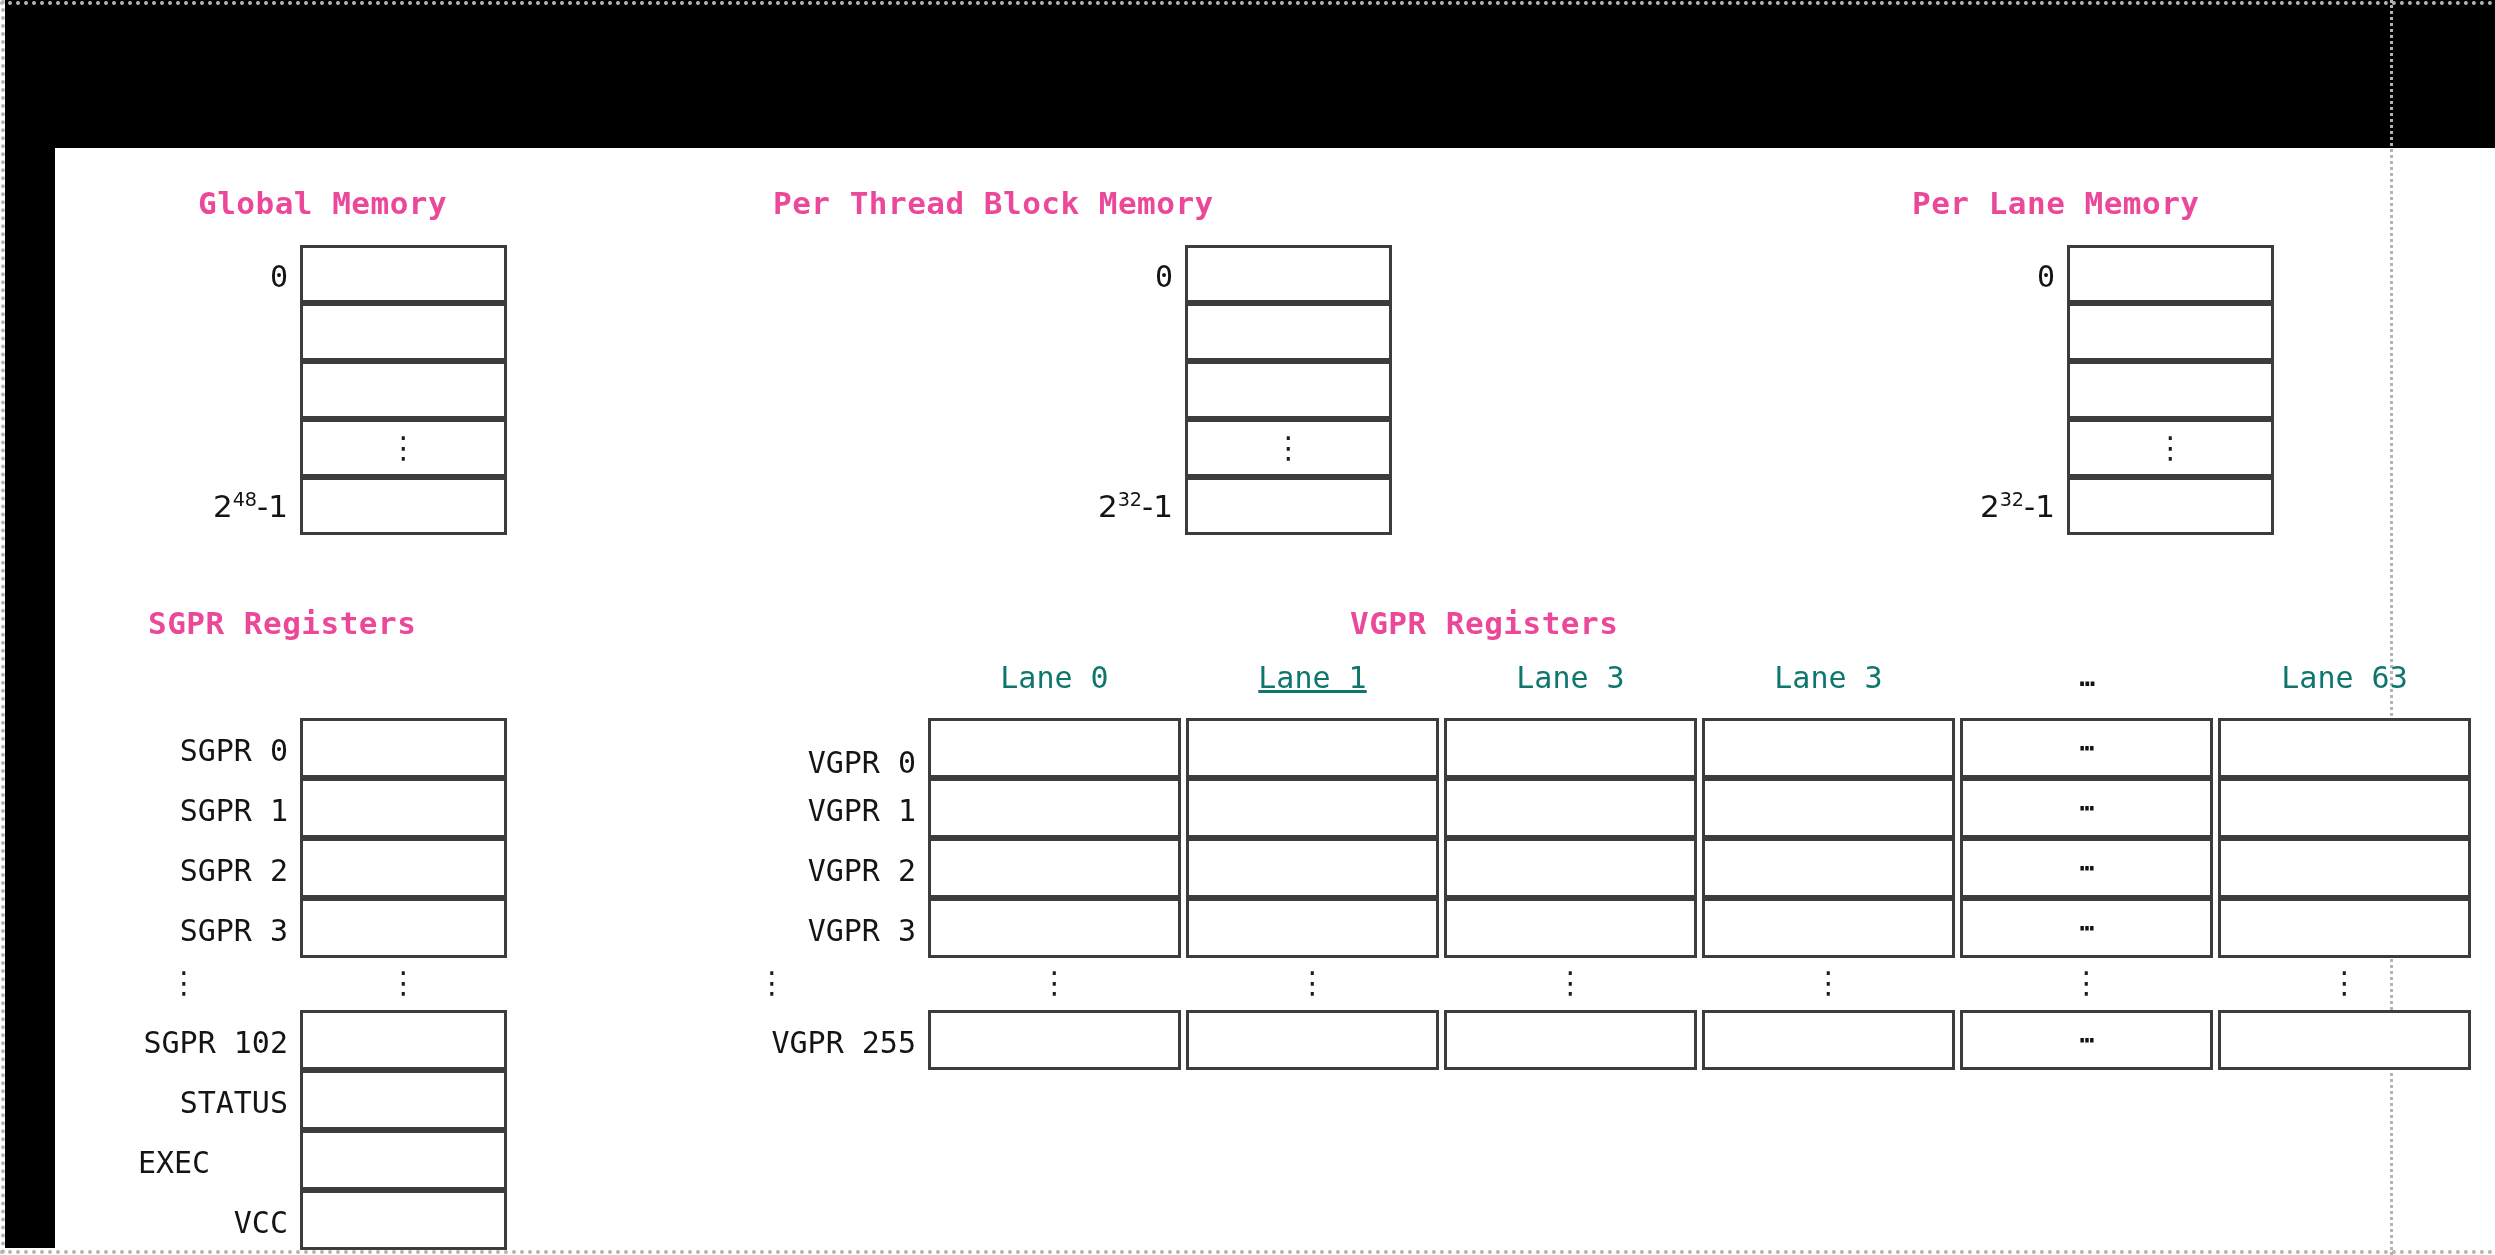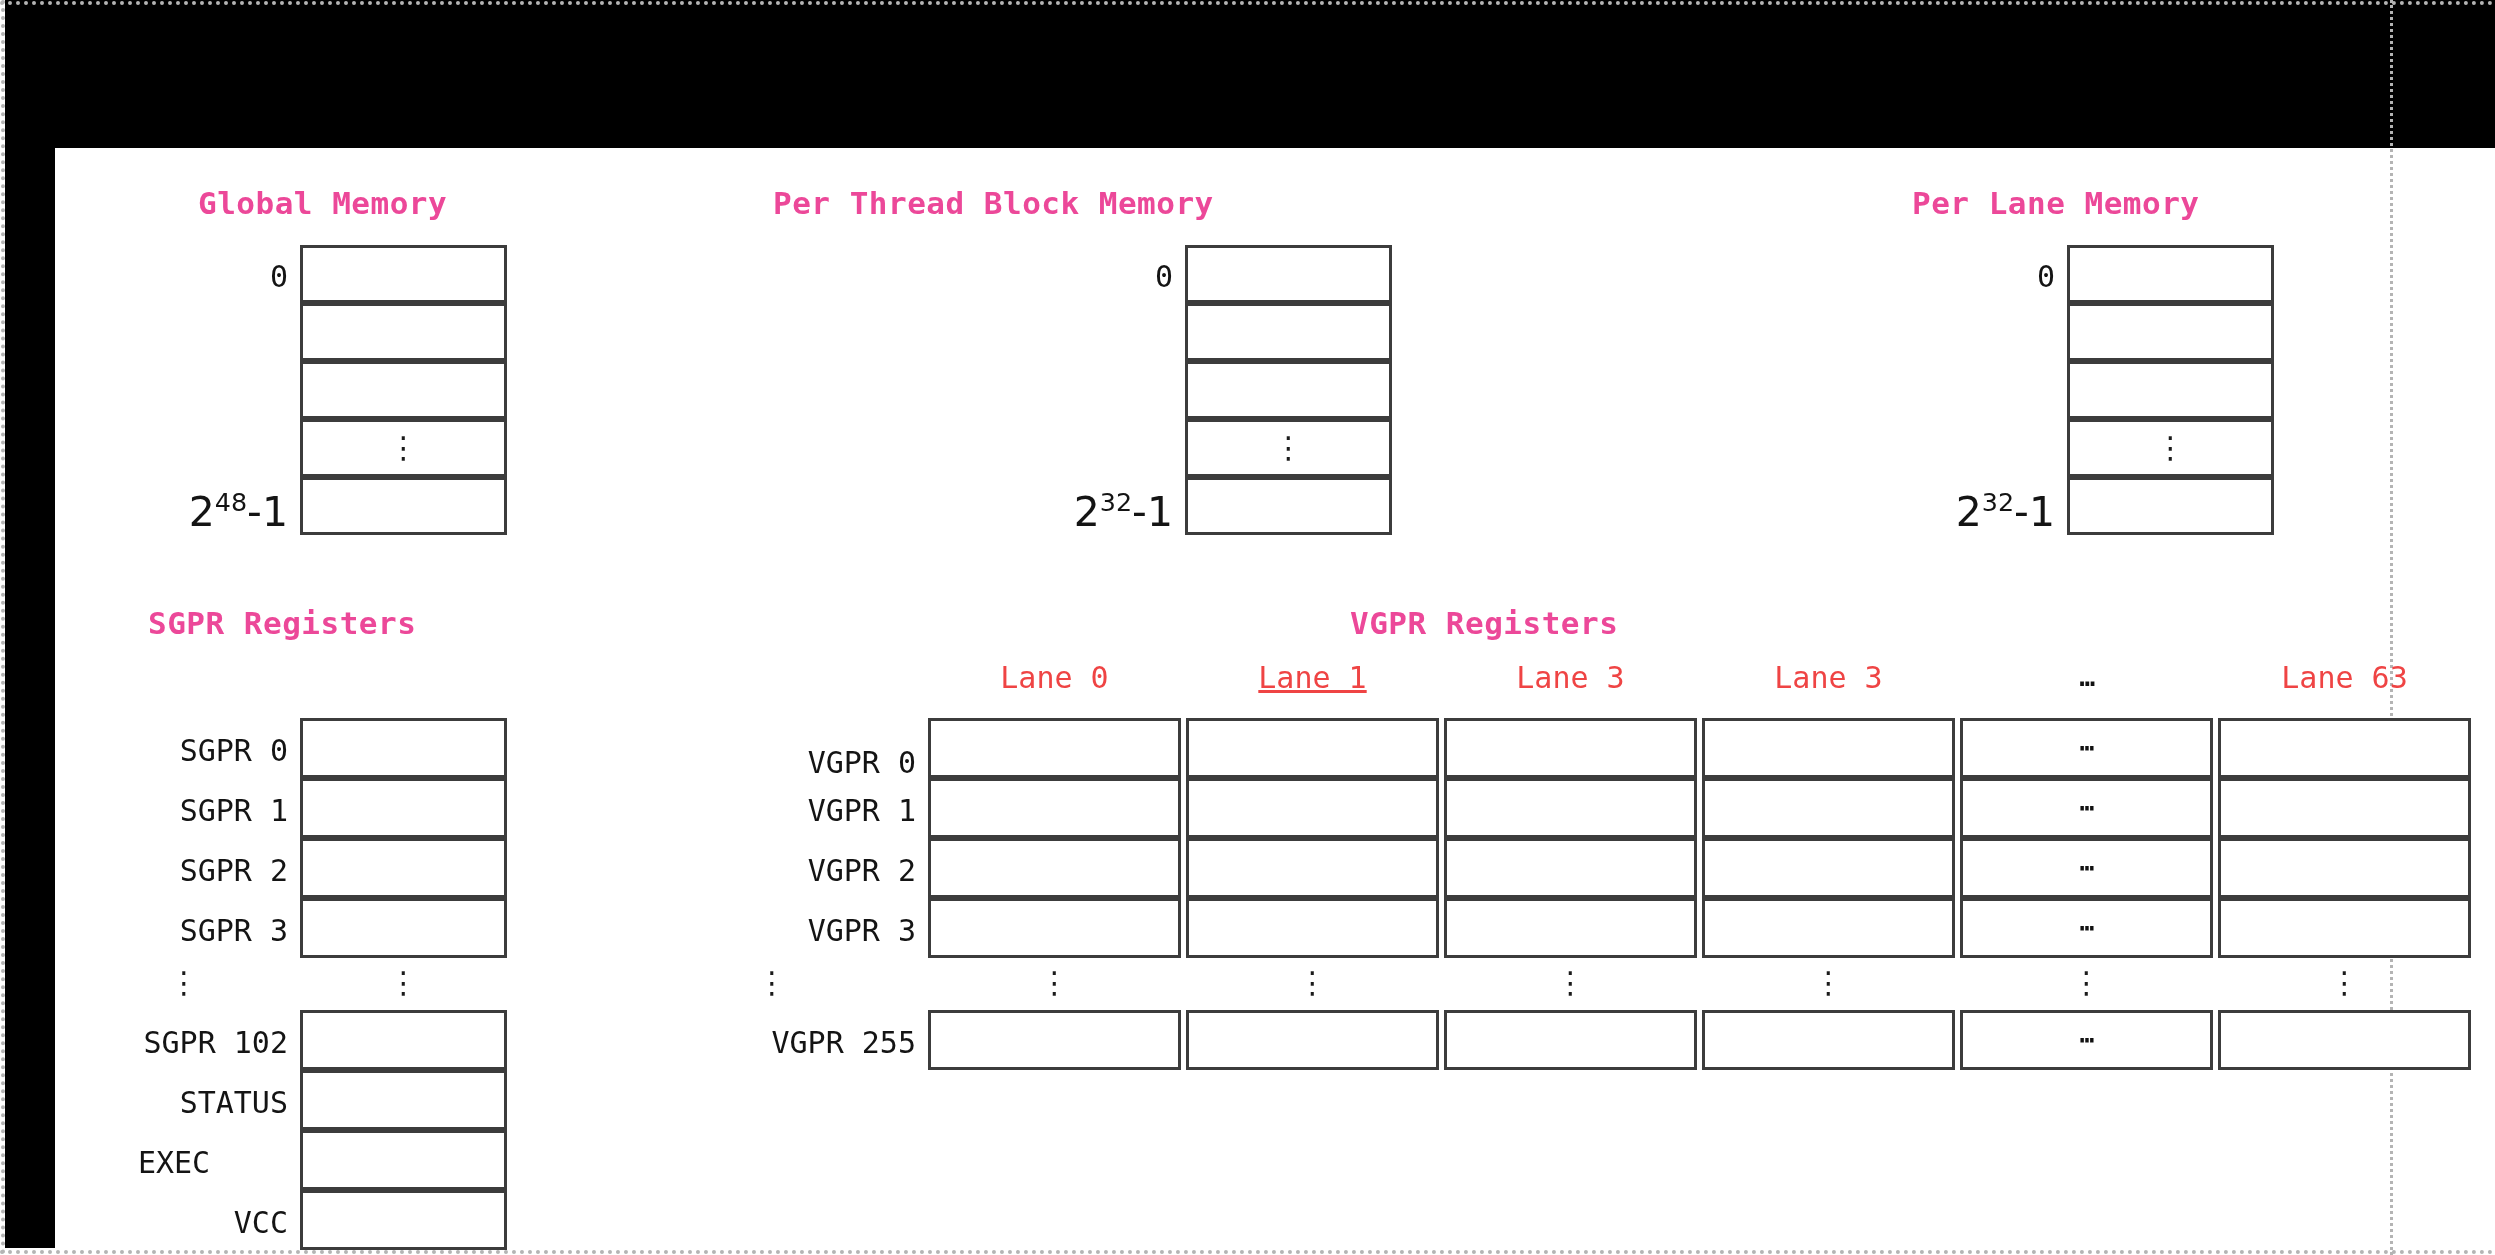--- a/index.html
+++ b/index.html
@@ -66,28 +66,28 @@
   .lbl {
     position: absolute;
     font-size: 30px;
     color: #141414;
     white-space: nowrap;
     text-align: right;
   }
   .colhdr {
     position: absolute;
     font-size: 30px;
-    color: #ef4444;
+    color: #0f766e;
     white-space: nowrap;
     text-align: center;
   }
   .sup-lbl {
     position: absolute;
     font-family: "DejaVu Sans", "Liberation Sans", sans-serif;
-    font-size: 41px;
+    font-size: 31px;
     color: #141414;
     white-space: nowrap;
     text-align: right;
   }
   .sup-lbl sup {
     font-size: 0.62em;
     vertical-align: super;
     line-height: 0;
   }
 

